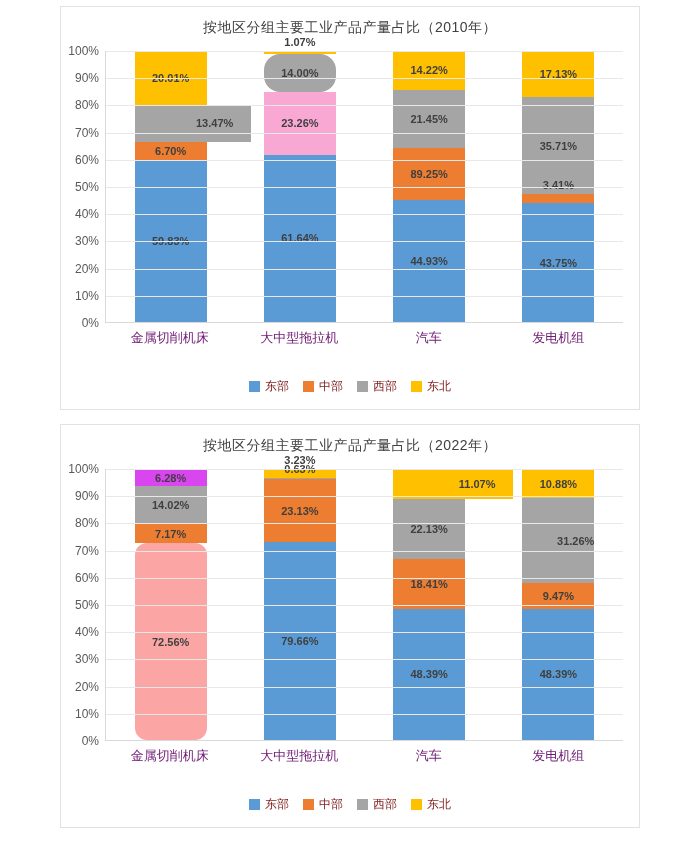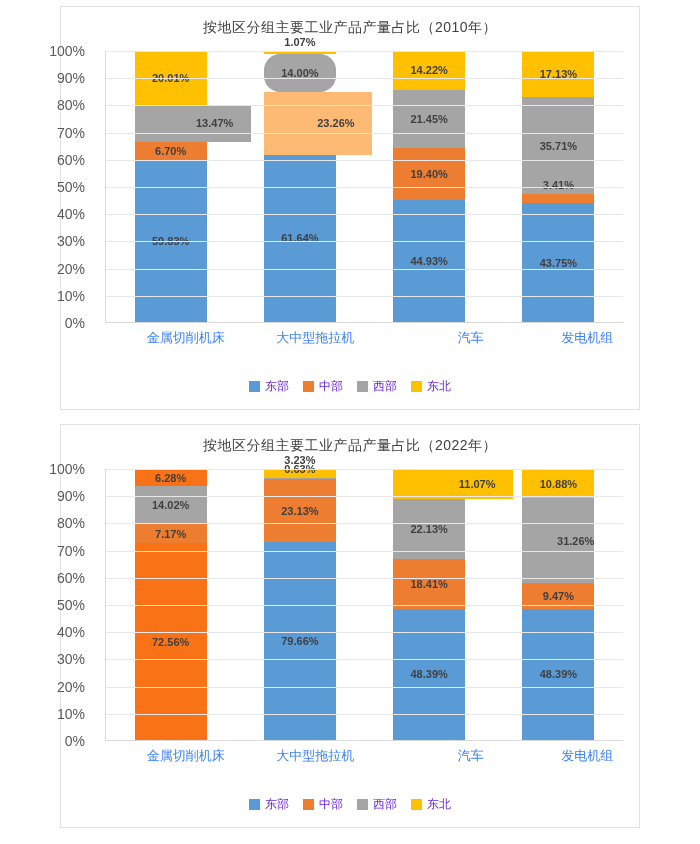--- a/index.html
+++ b/index.html
@@ -40,22 +40,22 @@
   }
   .y-axis {
     position: absolute;
     left: 0;
     top: 14px;
     width: 44px;
     height: 272px;
   }
   .y-tick {
     position: absolute;
-    right: 20px;
-    font-size: 14px;
+    right: 6px;
+    font-size: 12px;
     color: #595959;
     transform: translateY(-50%);
     white-space: nowrap;
   }
   .grid-area {
     position: absolute;
     left: 44px;
     right: 16px;
     top: 14px;
     height: 272px;
@@ -109,23 +109,23 @@
     left: 44px;
     right: 16px;
     top: 288px;
     height: 26px;
     display: flex;
     justify-content: space-around;
     align-items: center;
   }
   .x-label {
     width: 110px;
-    text-align: right;
+    text-align: center;
     font-size: 13px;
-    color: #3b82f6;
+    color: #701a75;
   }
   .legend {
     position: absolute;
     left: 0;
     right: 0;
     bottom: 14px;
     display: flex;
     justify-content: center;
     align-items: center;
     gap: 14px;
@@ -135,21 +135,21 @@
     align-items: center;
     gap: 5px;
   }
   .legend-swatch {
     width: 11px;
     height: 11px;
     display: inline-block;
   }
   .legend-text {
     font-size: 12px;
-    color: #6d28d9;
+    color: #7f1d1d;
   }
 </style>
 </head>
 <body>
 
 <div id="page">
 
   <div class="chart-card">
     <div class="chart-title">按地区分组主要工业产品产量占比（2010年）</div>
     <div class="plot-wrap">
@@ -182,36 +182,36 @@
                 <span class="seg-label">59.83%</span>
               </div>
             </div>
             <div class="bar-col">
               <div class="seg" style="height: 2.9104px; background: rgb(255, 192, 0);">
                 <span class="seg-label outside">1.07%</span>
               </div>
               <div class="seg" style="height: 38.08px; background: rgb(165, 165, 165); border-radius: 16px;">
                 <span class="seg-label">14.00%</span>
               </div>
-              <div class="seg" style="height: 63.2672px; background: #fdba74; padding-left: 36px;">
+              <div class="seg" style="height: 63.2672px; background: #f9a8d4;">
                 <span class="seg-label">23.26%</span>
               </div>
               <div class="seg" style="height: 167.661px; background: rgb(91, 155, 213);">
                 <span class="seg-label">61.64%</span>
               </div>
             </div>
             <div class="bar-col">
               <div class="seg" style="height: 38.6784px; background: rgb(255, 192, 0);">
                 <span class="seg-label">14.22%</span>
               </div>
               <div class="seg" style="height: 58.344px; background: rgb(165, 165, 165);">
                 <span class="seg-label">21.45%</span>
               </div>
               <div class="seg" style="height: 52.768px; background: rgb(237, 125, 49);">
-                <span class="seg-label">19.40%</span>
+                <span class="seg-label">89.25%</span>
               </div>
               <div class="seg" style="height: 122.21px; background: rgb(91, 155, 213);">
                 <span class="seg-label">44.93%</span>
               </div>
             </div>
             <div class="bar-col">
               <div class="seg" style="height: 46.5936px; background: rgb(255, 192, 0);">
                 <span class="seg-label">17.13%</span>
               </div>
               <div class="seg" style="height: 97.1312px; background: rgb(165, 165, 165);">
@@ -275,30 +275,30 @@
           <div class="y-tick" style="top: 136px;">50%</div>
           <div class="y-tick" style="top: 108.8px;">60%</div>
           <div class="y-tick" style="top: 81.6px;">70%</div>
           <div class="y-tick" style="top: 54.4px;">80%</div>
           <div class="y-tick" style="top: 27.2px;">90%</div>
           <div class="y-tick" style="top: 0px;">100%</div>
         </div>
       <div class="grid-area" id="grid1">
         <div class="bars" id="bars1">
             <div class="bar-col">
-              <div class="seg" style="height: 17.0816px; background: #f97316;">
+              <div class="seg" style="height: 17.0816px; background: #d946ef;">
                 <span class="seg-label">6.28%</span>
               </div>
               <div class="seg" style="height: 38.1344px; background: rgb(165, 165, 165);">
                 <span class="seg-label">14.02%</span>
               </div>
               <div class="seg" style="height: 19.5024px; background: rgb(237, 125, 49);">
                 <span class="seg-label">7.17%</span>
               </div>
-              <div class="seg" style="height: 197.363px; background: #f97316;">
+              <div class="seg" style="height: 197.363px; background: #fca5a5; border-radius: 12px;">
                 <span class="seg-label">72.56%</span>
               </div>
             </div>
             <div class="bar-col">
               <div class="seg" style="height: 8.7856px; background: rgb(255, 192, 0);">
                 <span class="seg-label outside">3.23%</span>
               </div>
               <div class="seg" style="height: 1.7136px; background: rgb(165, 165, 165);">
                 <span class="seg-label outside">0.63%</span>
               </div>

